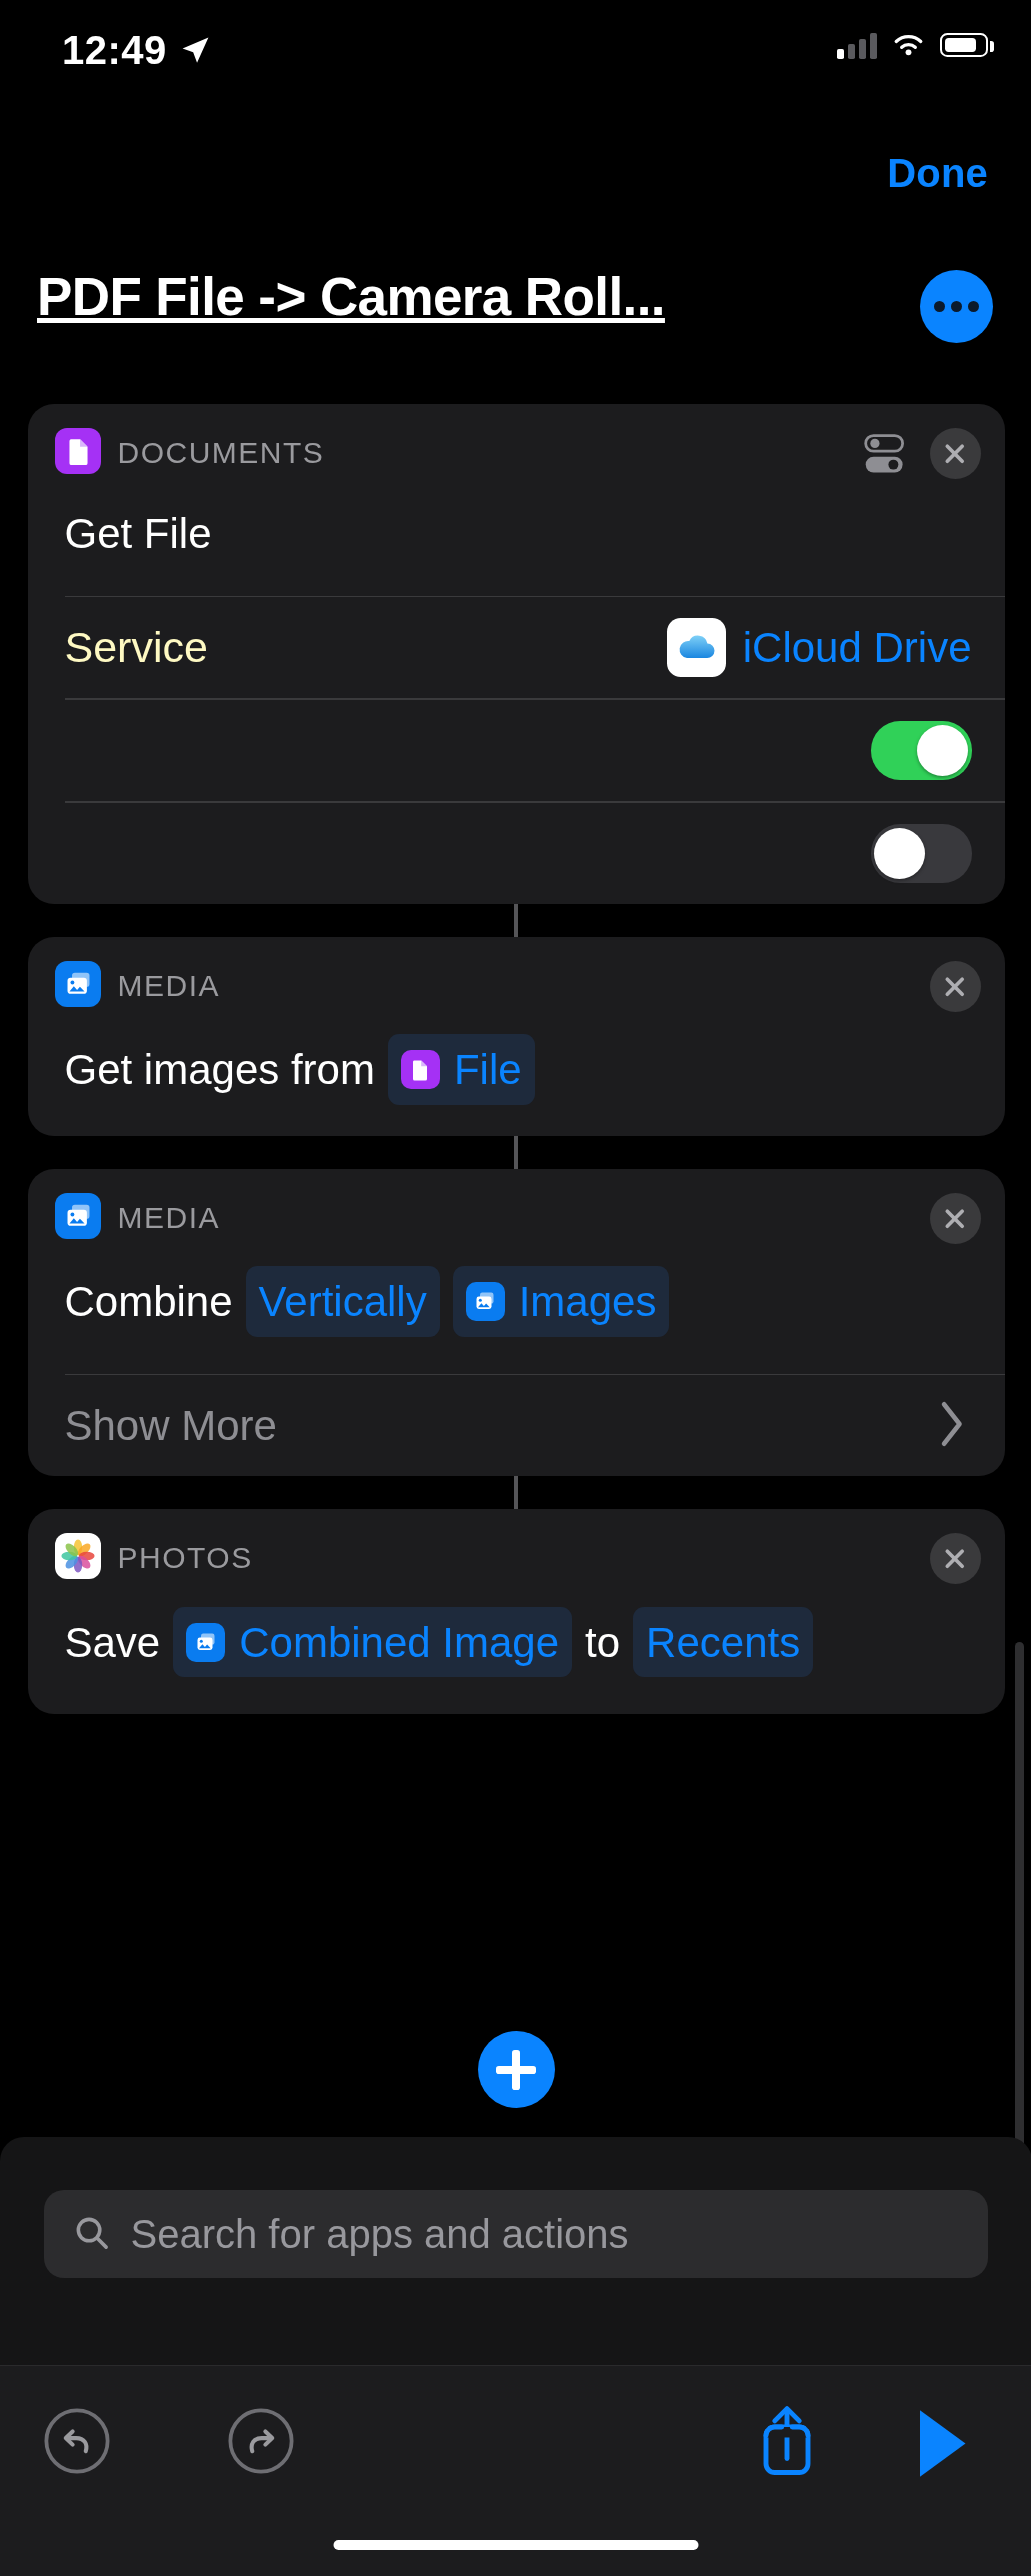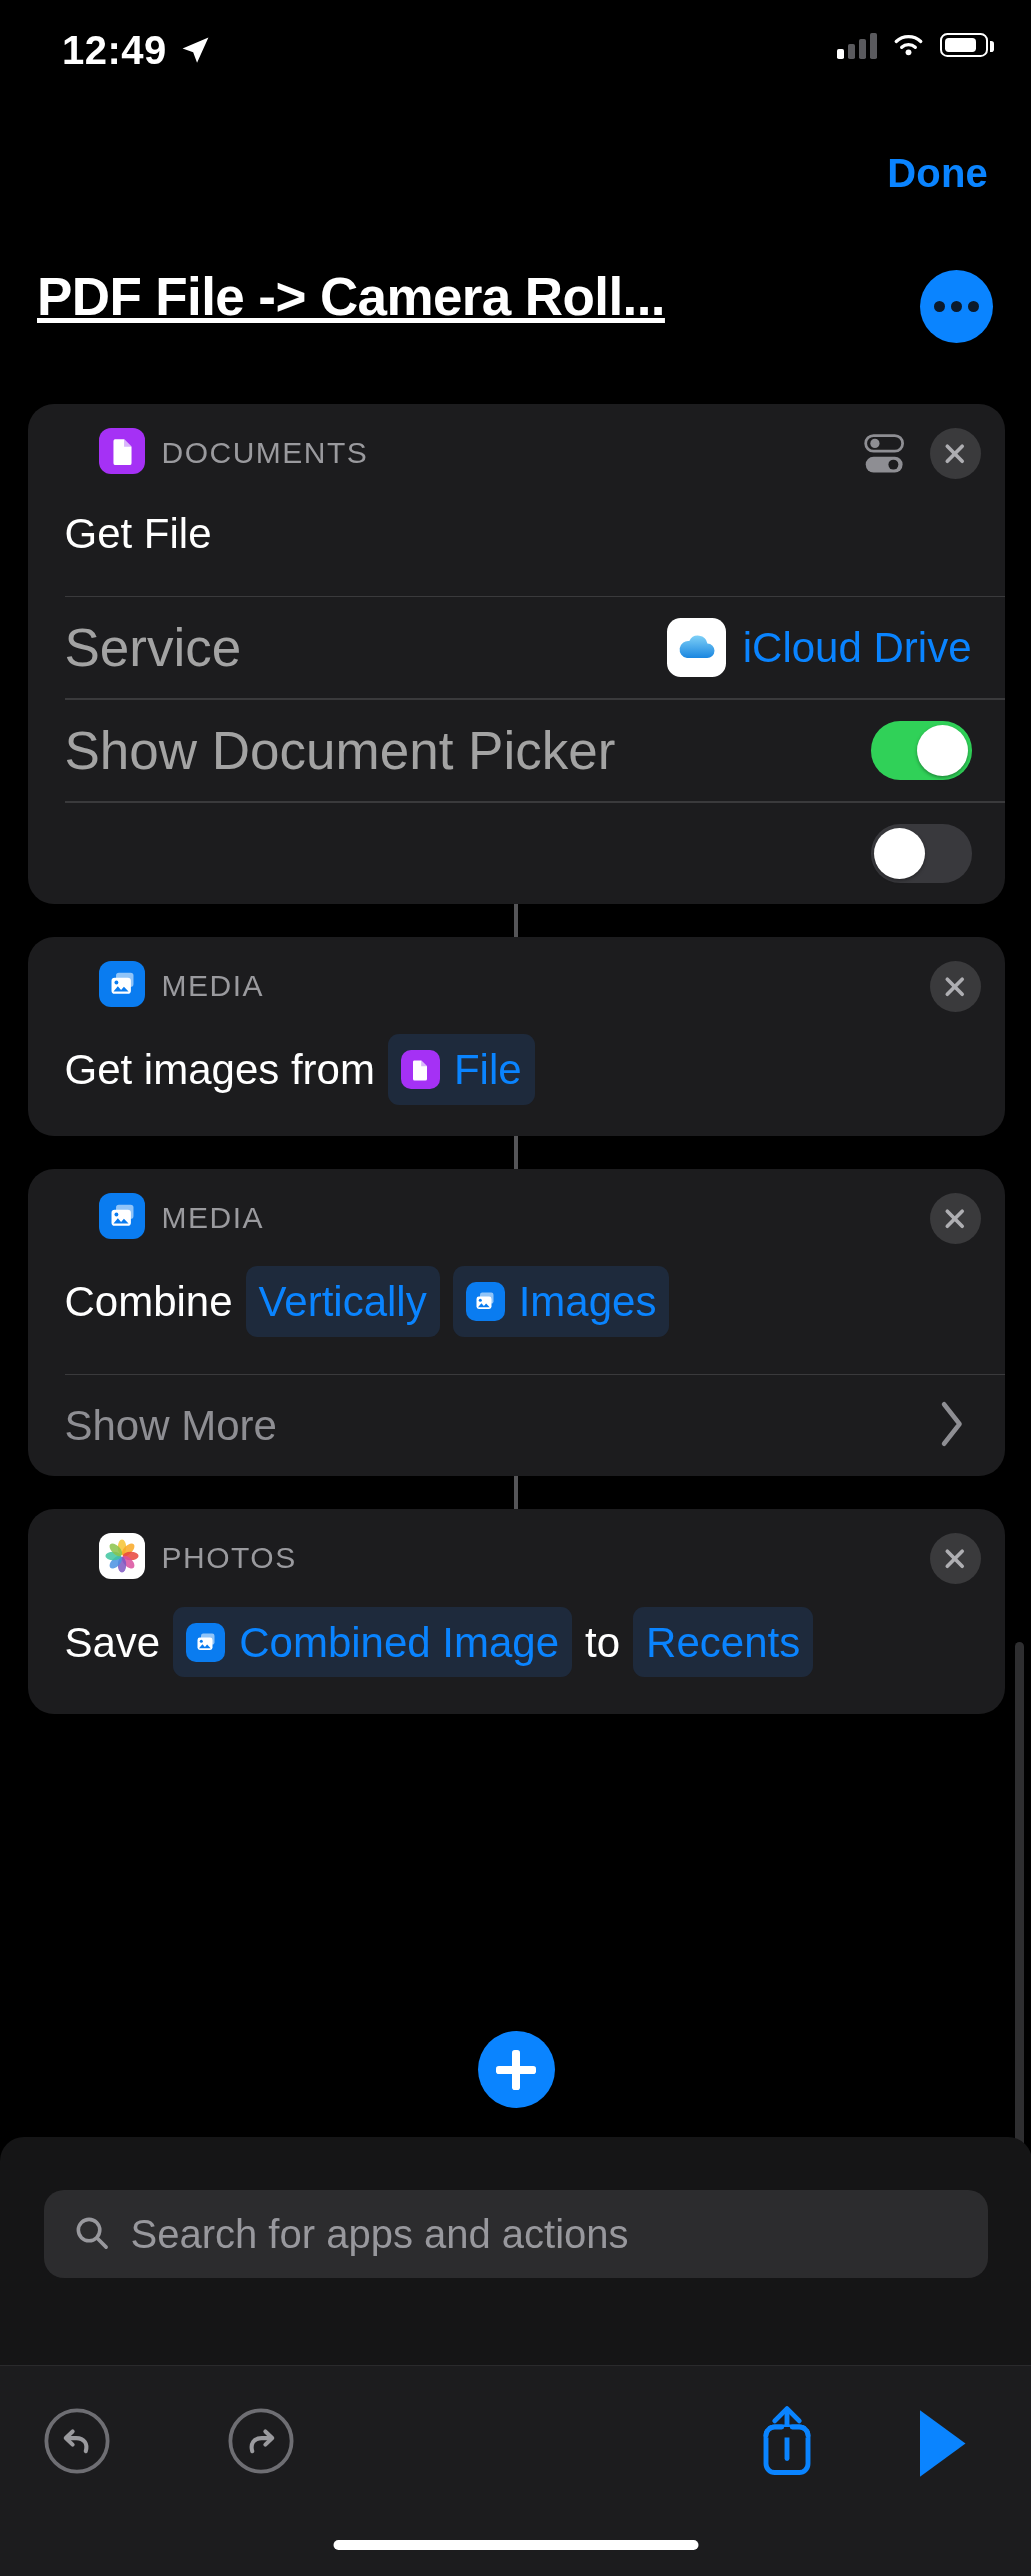--- a/index.html
+++ b/index.html
@@ -50,21 +50,21 @@
   .more-btn i{ width:11px; height:11px; border-radius:50%; background:#0b1a2b; display:block; }
 
   
   .cards{ position:absolute; top:404px; left:0; width:1032px; }
   .card{
     position:relative; margin:0 27.5px; background:#1c1c1e; border-radius:26px; overflow:hidden;
   }
   .card + .connector{ }
   .connector{ width:4.6px; height:33px; background:#555558; margin:0 auto; }
 
-  .card-head{ position:relative; height:92px;margin-left:44px; }
+  .card-head{ position:relative; height:92px; }
   .app-icon{
     position:absolute; left:27.5px; top:24px; width:46px; height:46px; border-radius:12px;
     display:flex; align-items:center; justify-content:center; overflow:hidden;
   }
   .app-icon.documents{ background:#a531f5; }
   .app-icon.media{ background:#0a7cf0; }
   .app-icon.photos{ background:#fff; }
   .cat-label{
     position:absolute; left:90px; top:32px; font-size:30px; letter-spacing:1.5px;
     color:#9a9a9e; font-weight:400;
@@ -92,21 +92,21 @@
   .token.notext{ padding:3.7px 13px; }
   .token .tok-ic{ width:39px; height:39px; border-radius:10px; display:inline-flex; align-items:center; justify-content:center; overflow:hidden; flex:none; }
   .token .tok-ic.purple{ background:#a531f5; }
   .token .tok-ic.blue{ background:#0a7cf0; }
 
   .divider{ height:1.8px; background:#3a3a3c; margin-left:37px; }
 
   .param-row{
     position:relative; height:101px; display:flex; align-items:center; padding:0 33px 0 37px;
   }
-  .param-label{ font-size:53px; color:#a3a3a3; font-weight:400; }
+  .param-label{ font-size:43px; color:#fef9c3; font-weight:400; }
   .param-right{ margin-left:auto; display:flex; align-items:center; gap:16.5px; }
   .param-value{ font-size:42px; color:#0a84ff; }
   .icloud-icon{
     width:59px; height:59px; border-radius:13.8px; background:#fff;
     display:flex; align-items:center; justify-content:center;
   }
 
   .toggle{ width:101px; height:59px; border-radius:29px; position:relative; flex:none; }
   .toggle.on{ background:#30d158; }
   .toggle.off{ background:#39393d; }
@@ -248,21 +248,20 @@
               </defs>
               <path d="M12 28.5h22a8 8 0 0 0 .4-16 10.5 10.5 0 0 0-19.8-2.6A7.8 7.8 0 0 0 12 28.5z" fill="url(#cg)"></path>
             </svg>
           </span>
           <span class="param-value">iCloud Drive</span>
         </span>
       </div>
 
       <div class="divider"></div>
       <div class="param-row">
-        <span class="param-label">Show Document Picker</span>
         <span class="param-right">
           <span class="toggle on">
               <i class="knob"></i>
             </span>
         </span>
       </div>
 
       <div class="divider"></div>
       <div class="param-row">
         <span class="param-right">

